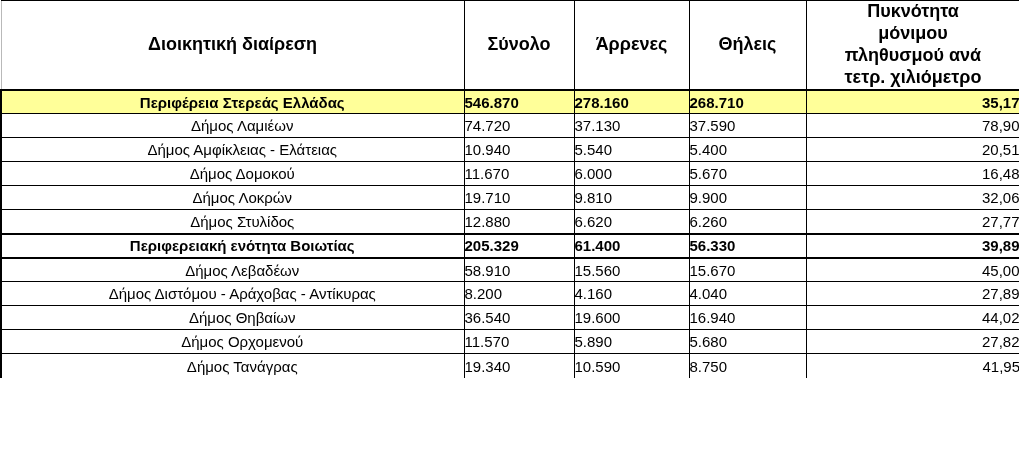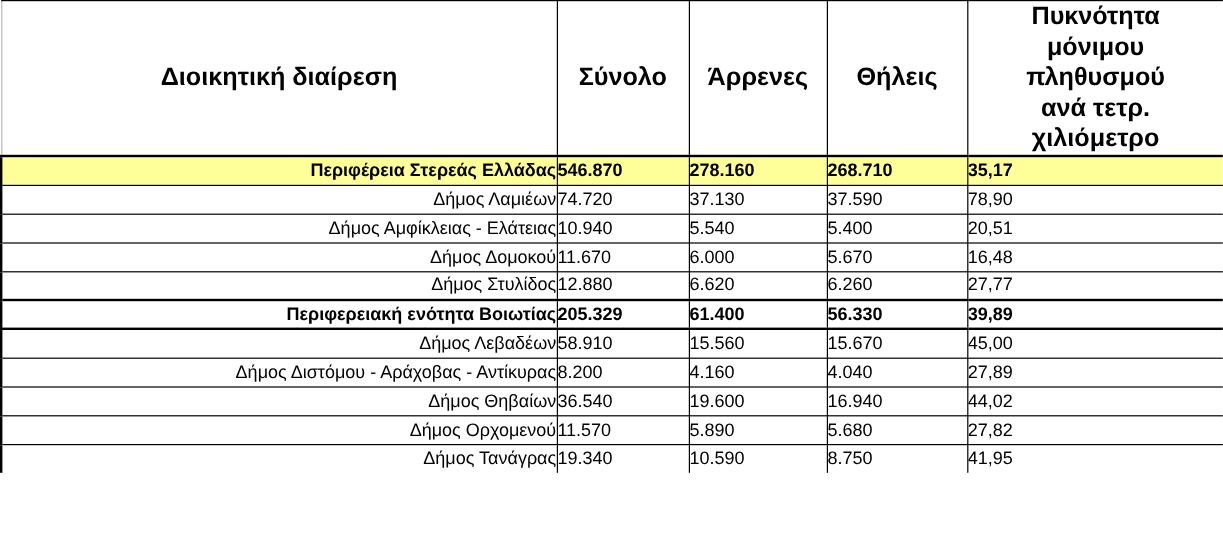--- a/index.html
+++ b/index.html
@@ -14,43 +14,43 @@
     border-collapse: collapse;
     table-layout: fixed;
     width: 1019px;
   }
   th, td { padding: 0; overflow: hidden; }
 
   thead th {
     height: 68px;
     border: 1px solid var(--border, #000);
     border-bottom: 2px solid var(--border, #000);
-    font-size: 21px;
+    font-size: 18px;
     font-weight: bold;
     color: #000;
     text-align: center;
     vertical-align: middle;
     line-height: 1.22;
   }
   thead th:first-child { border-left: 1px solid #b9b9b9; }
   thead th.h-density { padding: 0 28px; }
 
   tbody td {
     height: 24px;
     border: 1px solid var(--border, #000);
     font-size: 15px;
     color: #000;
     vertical-align: middle;
     white-space: nowrap;
   }
   tbody td:first-child { border-left: 2px solid var(--border, #000); }
 
-  td.c-name { text-align: right;  padding-left: 19px; }
+  td.c-name { text-align: center;  padding-left: 19px; }
   td.c-num  { text-align: left; padding-right: 8px; }
-  td.c-den  { text-align: left; }
+  td.c-den  { text-align: right; }
 
   tr.level-region { background: var(--highlight, #FFFF99); }
   tr.level-region td { font-weight: bold; border-top: 2px solid var(--border, #000); }
   tr.level-unit td { font-weight: bold; border-bottom: 2px solid var(--border, #000); }
   tr.level-municipality + tr.level-unit td { border-top: 2px solid var(--border, #000); }
 
   tr:last-child td { border-bottom: none; }
   tr:last-child td:last-child { border-right: none; }
 </style>
 </head>
@@ -96,20 +96,27 @@
         <td class="c-den">20,51</td>
       </tr>
       <tr class="level-municipality">
         <td class="c-name">Δήμος Δομοκού</td>
         <td class="c-num">11.670</td>
         <td class="c-num">6.000</td>
         <td class="c-num">5.670</td>
         <td class="c-den">16,48</td>
       </tr>
       <tr class="level-municipality">
+        <td class="c-name">Δήμος Λοκρών</td>
+        <td class="c-num">19.710</td>
+        <td class="c-num">9.810</td>
+        <td class="c-num">9.900</td>
+        <td class="c-den">32,06</td>
+      </tr>
+      <tr class="level-municipality">
         <td class="c-name">Δήμος Στυλίδος</td>
         <td class="c-num">12.880</td>
         <td class="c-num">6.620</td>
         <td class="c-num">6.260</td>
         <td class="c-den">27,77</td>
       </tr>
       <tr class="level-unit">
         <td class="c-name">Περιφερειακή ενότητα Βοιωτίας</td>
         <td class="c-num">205.329</td>
         <td class="c-num">61.400</td>

